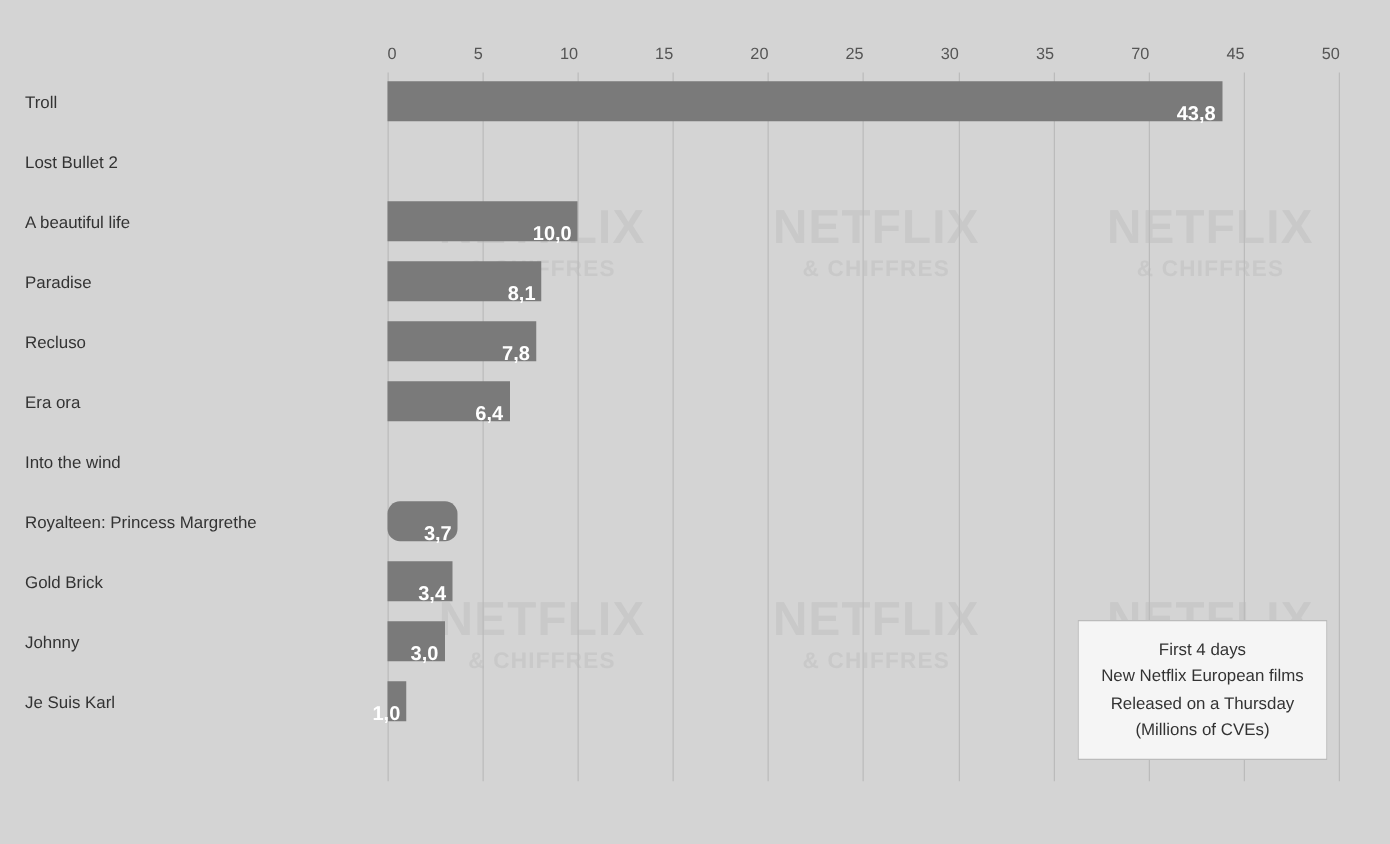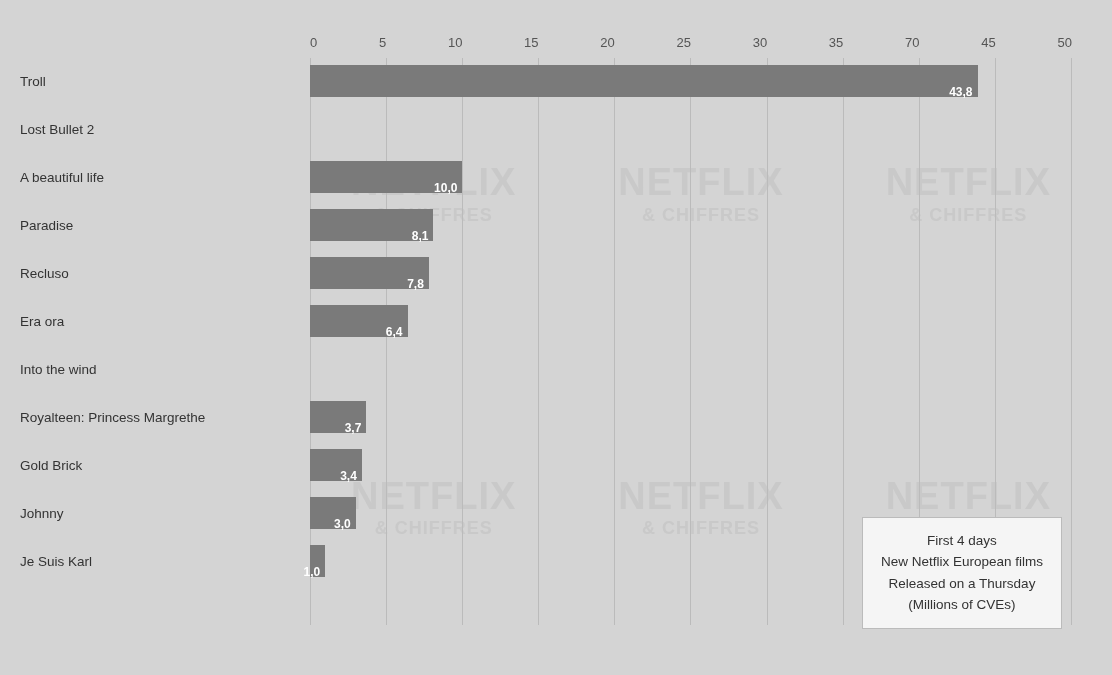--- a/index.html
+++ b/index.html
@@ -132,32 +132,32 @@
       align-items: center;
       justify-content: flex-end;
       min-width: 2px;
     }
 
     .bar.red {
       background: #cc0000;
     }
 
     .bar-value {
-      font-size: 12px;
+      font-size: 16px;
       color: #fff;
       font-weight: bold;
       padding-right: 5px;
       white-space: nowrap;
       margin-top: 22px;
     }
 
     
     .legend-box {
       position: absolute;
-      bottom: 6px;
+      bottom: 27px;
       right: 20px;
       background: #f5f5f5;
       border: 1px solid #bbb;
       padding: 12px 18px;
       font-size: 13.5px;
       color: #333;
       text-align: center;
       line-height: 1.6;
       z-index: 10;
     }
@@ -267,21 +267,21 @@
               <span class="bar-value">6,4</span>
             </div>
           </div>
         </div>
         <div class="bar-row">
           <div class="bar-label">Into the wind</div>
         </div>
         <div class="bar-row">
           <div class="bar-label">Royalteen: Princess Margrethe</div>
           <div class="bar-wrapper">
-            <div class="bar" style="width: 7.4%;">
+            <div class="bar" style="width: 7.4%; border-radius: 10px;">
               <span class="bar-value">3,7</span>
             </div>
           </div>
         </div>
         <div class="bar-row">
           <div class="bar-label">Gold Brick</div>
           <div class="bar-wrapper">
             <div class="bar" style="width: 6.8%;">
               <span class="bar-value">3,4</span>
             </div>

